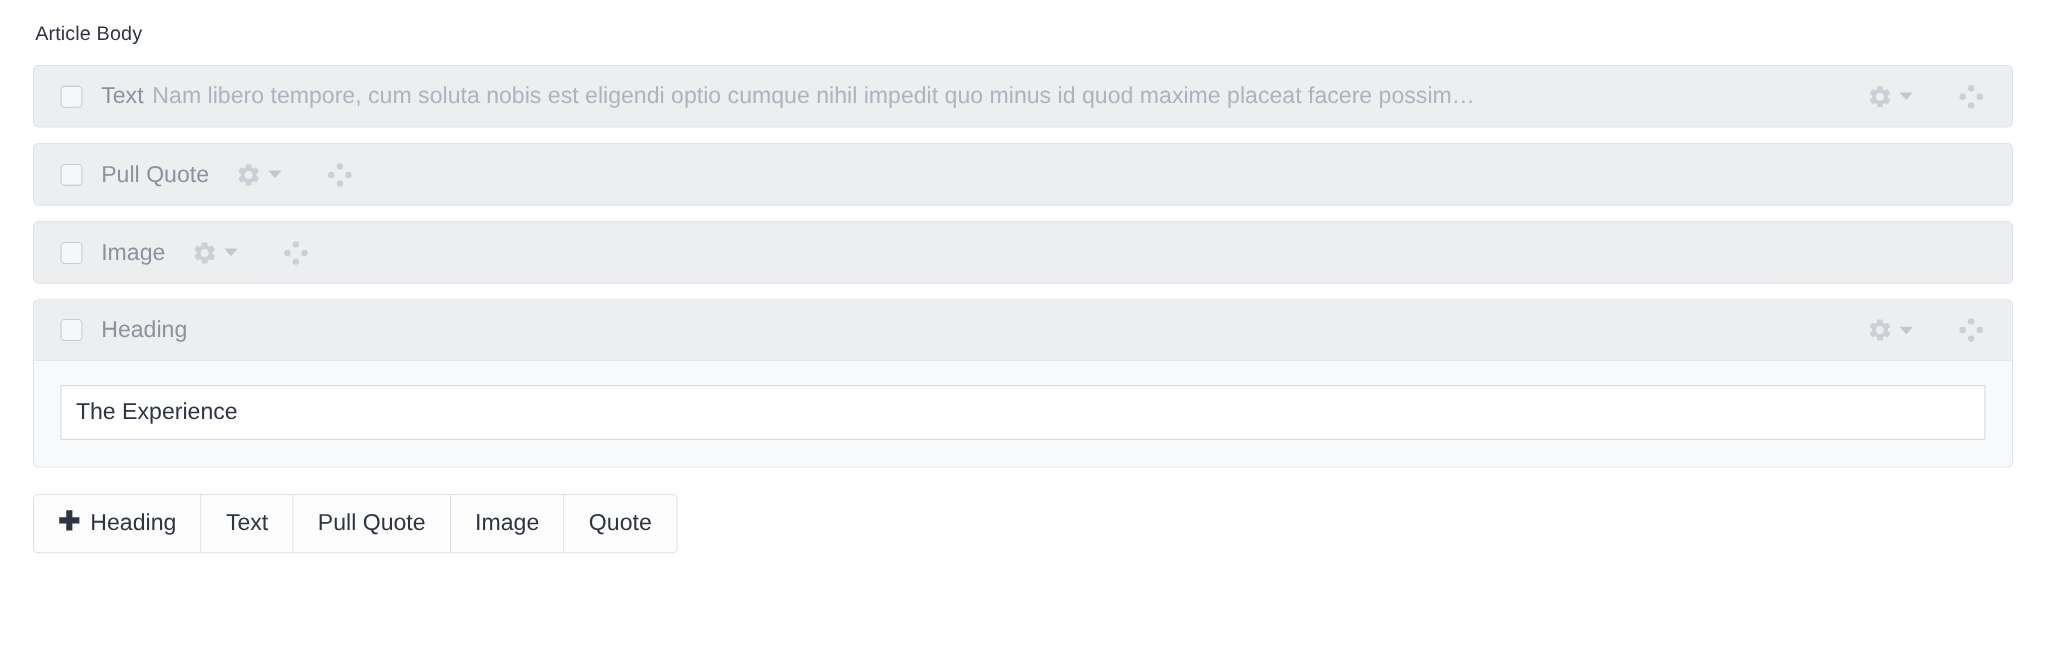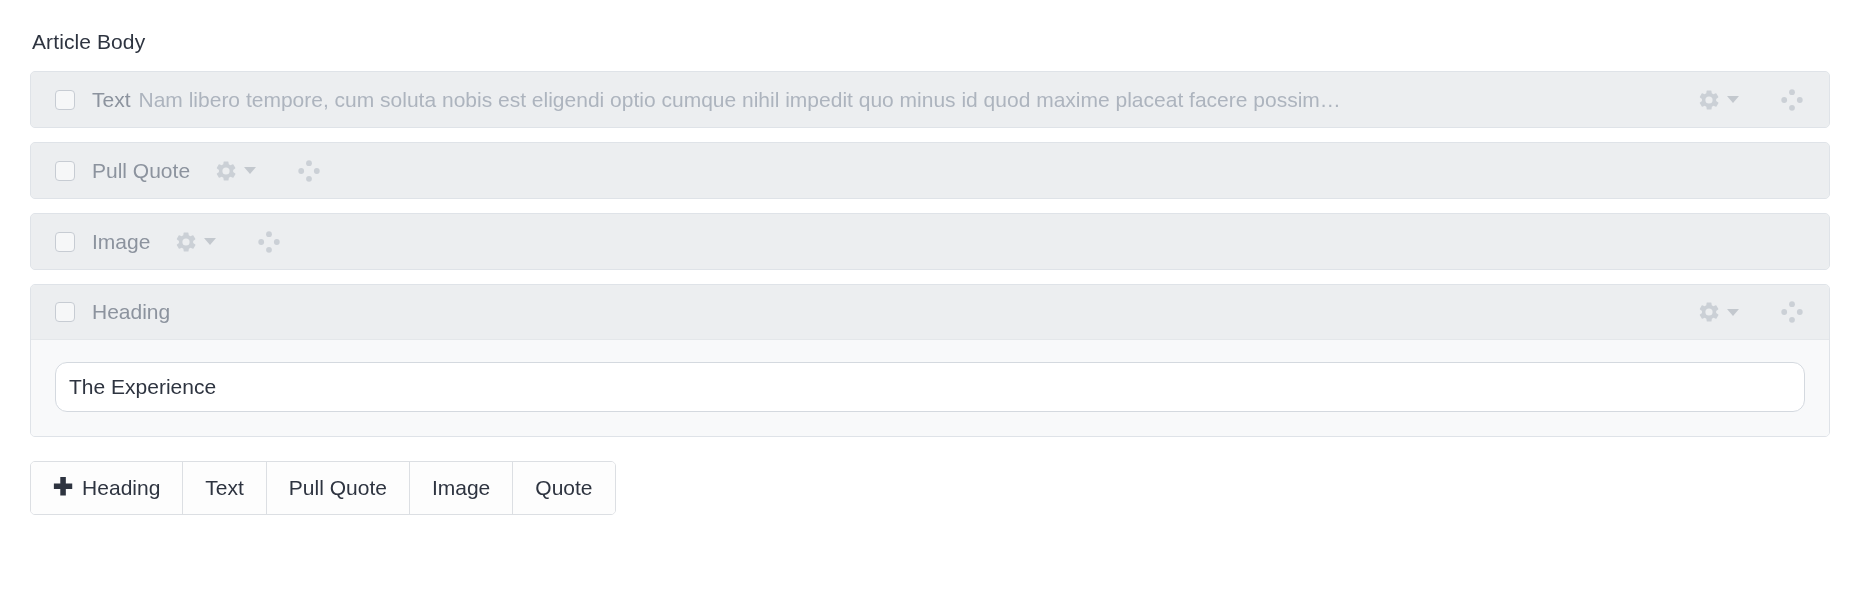--- a/index.html
+++ b/index.html
@@ -12,24 +12,24 @@
   }
   .page {
     width: 1860px; height: 602px;
     background: #ffffff;
     padding: 18px 30px 0 30px;
     position: relative;
   }
 
   
   .section-title {
-    font-size: 21px;
+    font-size: 18px;
     color: #2e3440;
     letter-spacing: .1px;
-    margin: 12px 0 17px 2px;
+    margin: 0 0 17px 2px;
     line-height: 24px;
   }
 
   
   .block {
     border: 1px solid #dfe3e8;
     border-radius: 5px;
     margin-bottom: 14px;
     background: #eceef0;
     overflow: hidden;
@@ -115,21 +115,21 @@
   
   .block-body {
     padding: 22px 24px 24px 24px;
     background: #f8f9fa;
   }
   .text-input {
     display: block;
     width: 100%;
     height: 50px;
     border: 1px solid #d4d9df;
-    border-radius: 12px;
+    border-radius: 0;
     background: #ffffff;
     font-family: "Liberation Sans", sans-serif;
     font-size: 21px;
     color: #2e3440;
     padding: 0 13px;
     outline: none;
     line-height: 48px;
   }
 
   

